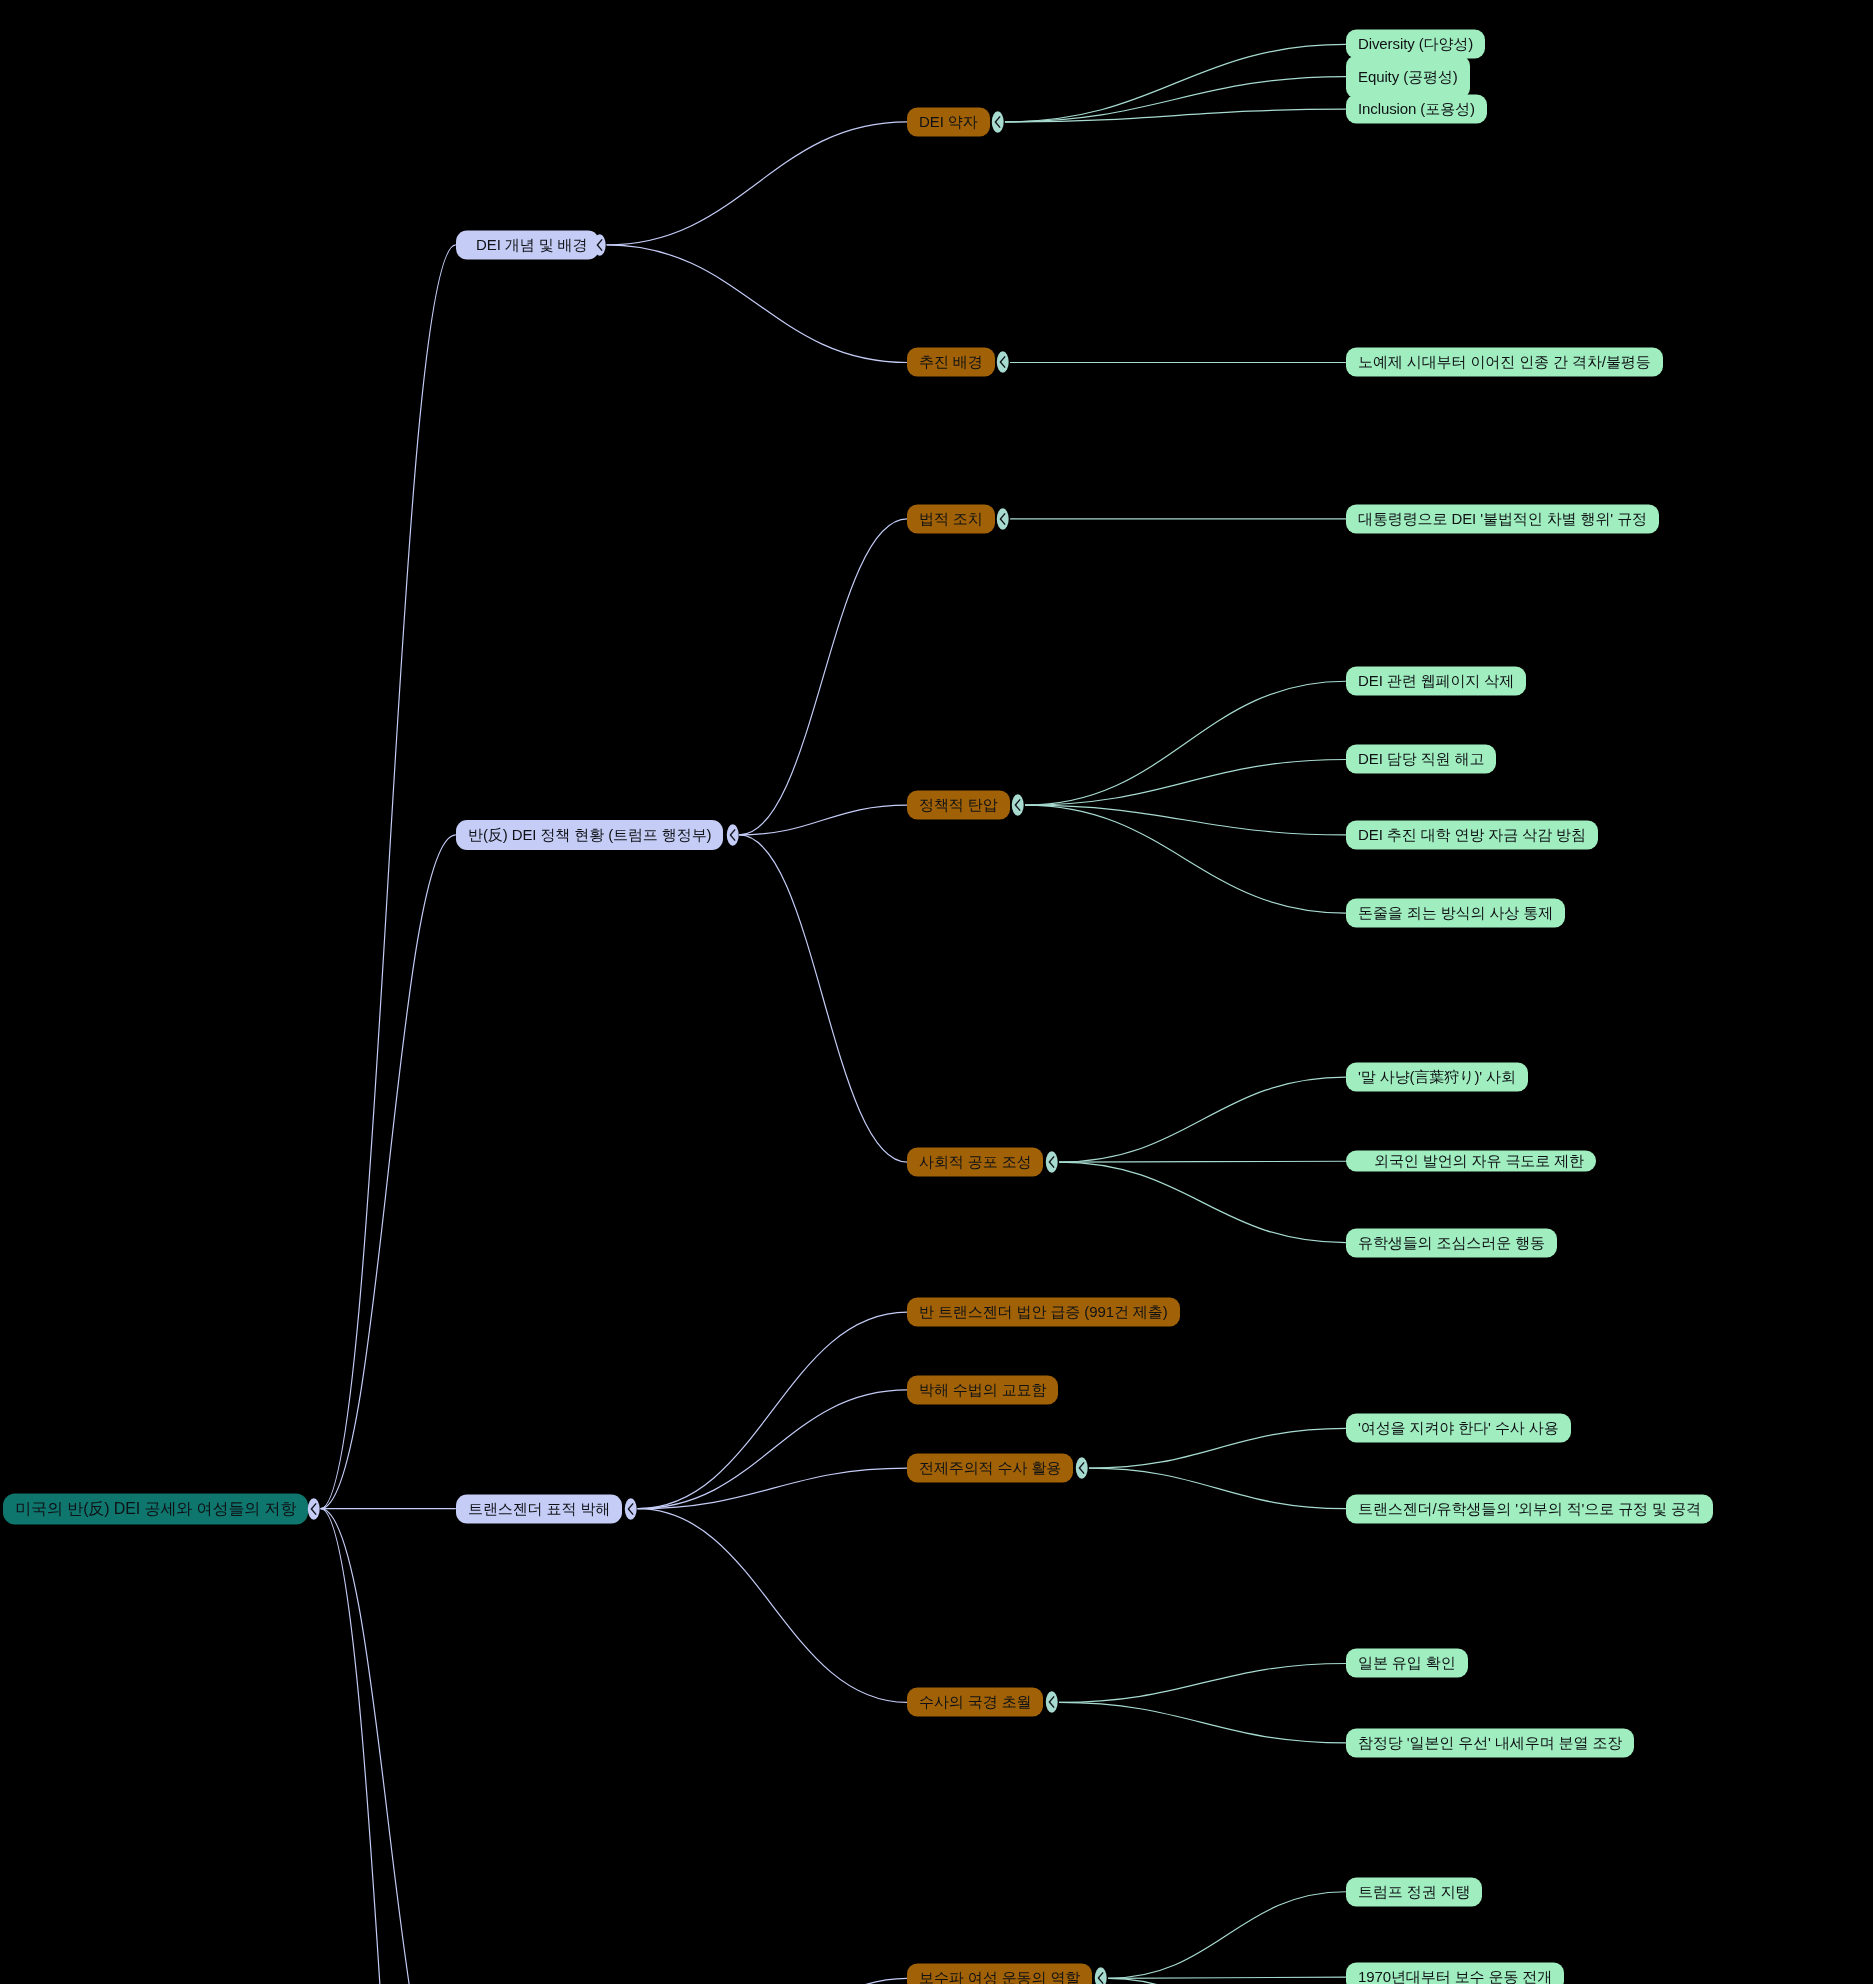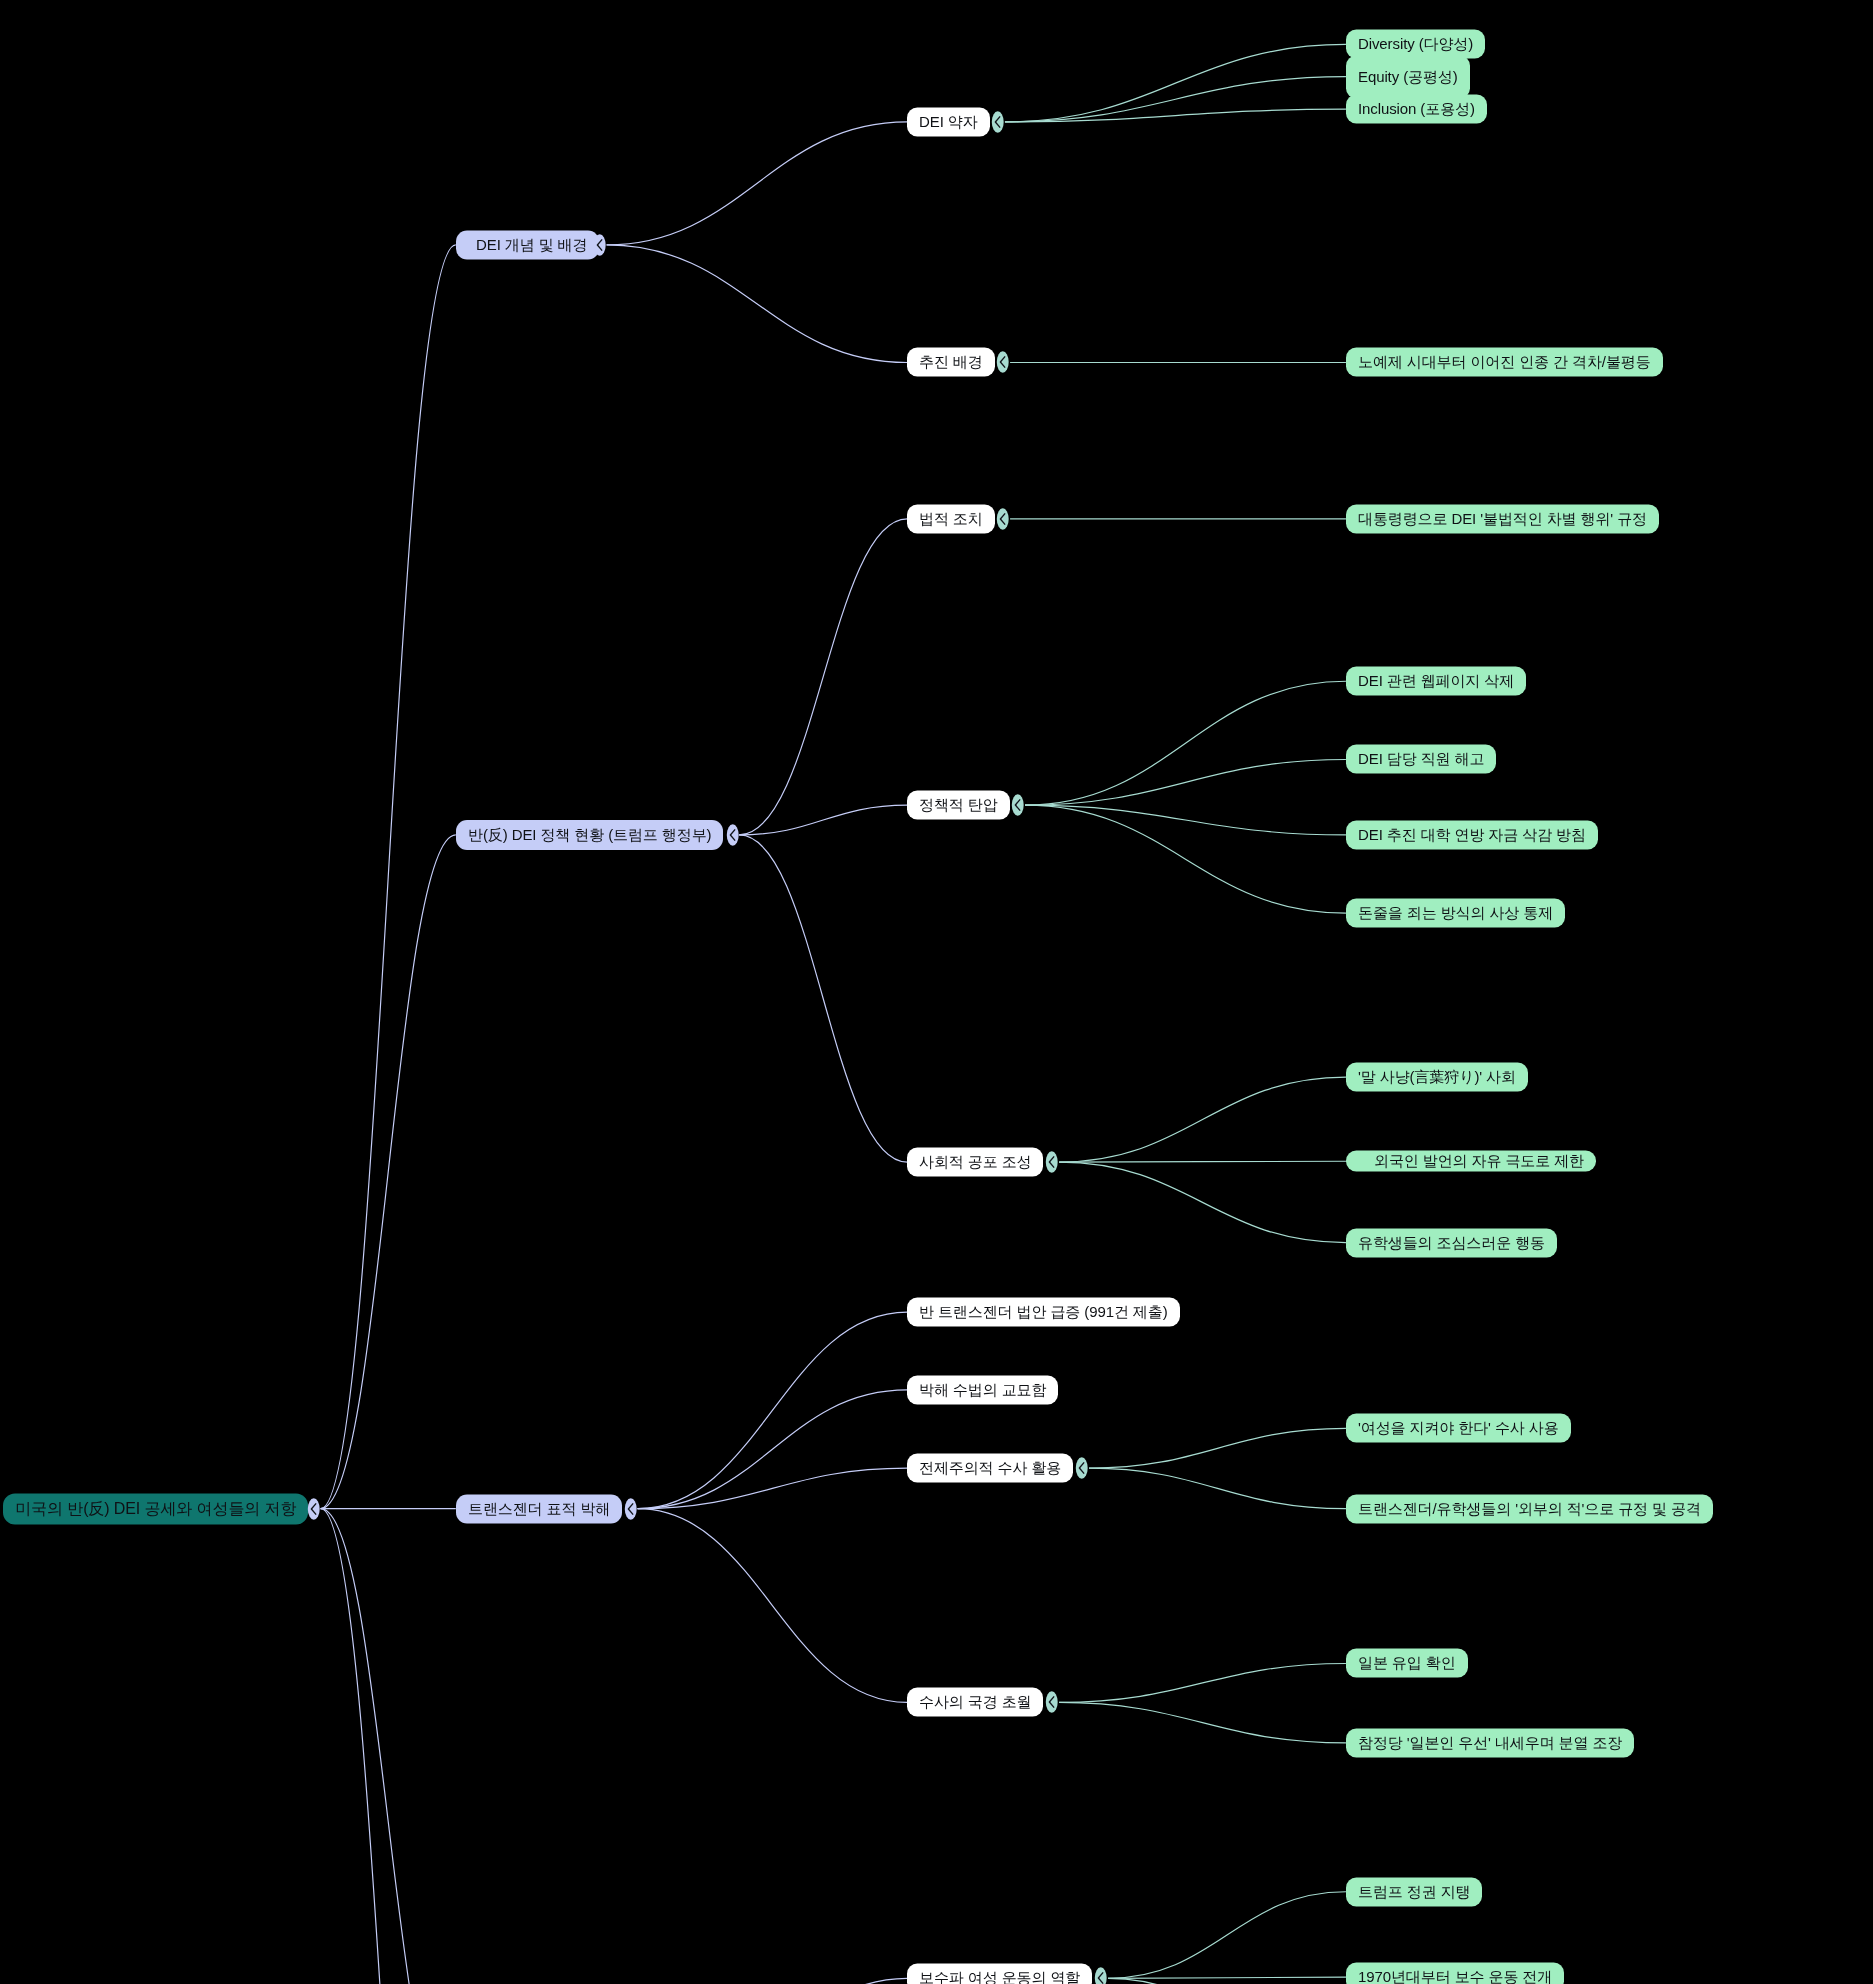--- a/index.html
+++ b/index.html
@@ -41,21 +41,21 @@
     background: #0f766e;
     font-size: 16px;
     border-radius: 12px;
   }
   .node.l1 {
     background: #c5cdf7;
     font-size: 15px;
     border-radius: 11px;
   }
   .node.l2 {
-    background: #ffffff;
+    background: #a16207;
     font-size: 15px;
     border-radius: 10.3px;
   }
   .node.l3 {
     background: #a0eec0;
     font-size: 15px;
     border-radius: 10.3px;
   }
   .marker {
     position: absolute;

